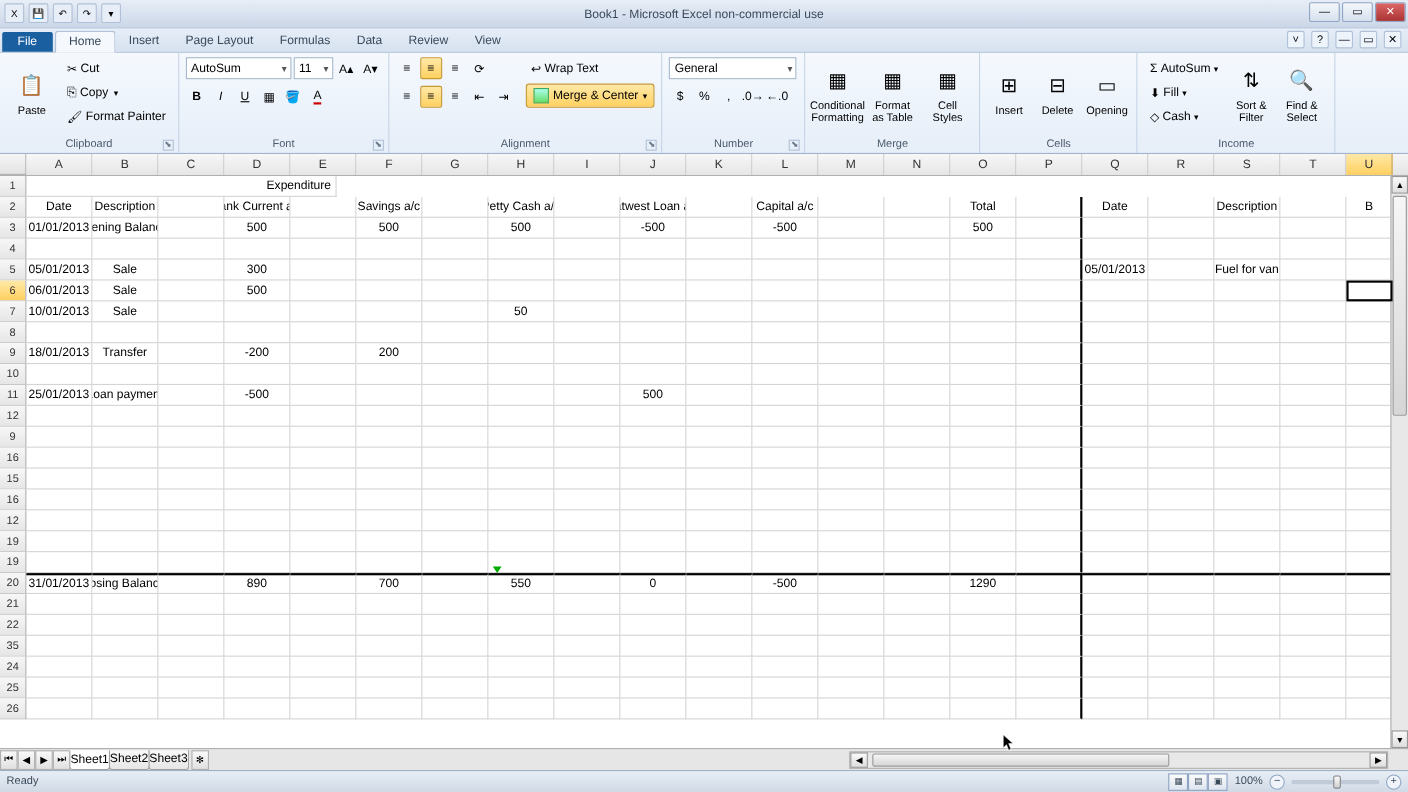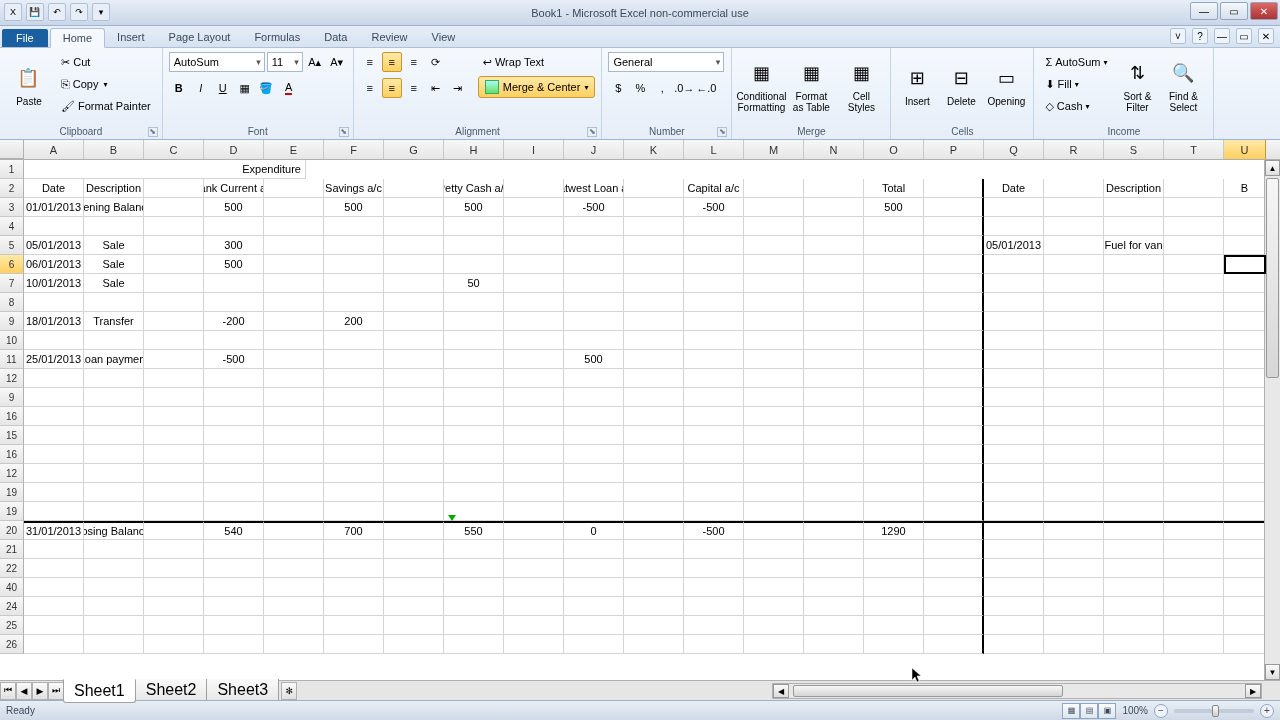--- a/index.html
+++ b/index.html
@@ -57,21 +57,21 @@
 
 .thick-v { border-right: 2px solid #000 !important; }
 .border-top-thick { border-top: 2px solid #000; }
 
 .active-cell { outline: 2px solid #000; outline-offset:-2px; background:#fff; z-index:5; position:relative;}
 
 
 .sheet-tabs { position:absolute; bottom:20px; left:0; right:0; height:20px; background:#e6e6e6; border-top:1px solid #b0b0b0; display:flex; align-items:center; }
 .nav-btns { display:flex; }
 .nav-b { width:16px; height:18px; border:1px solid #b0b0b0; background:linear-gradient(#fafafa,#e0e0e0); font-size:9px; display:flex;align-items:center;justify-content:center; }
-.sh-tab { padding:2px 10px; font-size:16px; border:1px solid #a0a0a0; background:linear-gradient(#fafafa,#e6e6e6); margin-left:-1px; border-radius:0 0 3px 3px; border-top:none;}
+.sh-tab { padding:2px 0; font-size:11px; border:1px solid #a0a0a0; background:linear-gradient(#fafafa,#e6e6e6); margin-left:-1px; border-radius:0 0 3px 3px; border-top:none;}
 .sh-tab.active { background:#fff; font-weight:normal; border-top:1px solid #fff; position:relative; z-index:2; }
 .hscroll { position:absolute; right:18px; width:490px; height:16px; bottom:1px; background:#e8e8e8; border:1px solid #b0b0b0; display:flex; align-items:center;}
 .hscroll .thumb { position:absolute; left:20px; width:270px; height:12px; background:linear-gradient(#f6f6f6,#d6d6d6); border:1px solid #999; border-radius:2px; top:1px;}
 .hscroll .arr { width:16px; height:14px; border:1px solid #999; background:linear-gradient(#fafafa,#dedede); font-size:8px; display:flex;align-items:center;justify-content:center;}
 .hscroll .arr.r { position:absolute; right:0;}
 
 
 .statusbar { position:absolute; bottom:0; left:0; right:0; height:20px; background:linear-gradient(#e8eef5,#d0dae6); border-top:1px solid #a0b0c4; font-size:10px; display:flex; align-items:center; padding:0 6px; justify-content:space-between; color:#3a4a5a;}
 .zoom { display:flex; align-items:center; gap:6px; }
 .zbtn { width:14px; height:14px; border:1px solid #8fa6c4; border-radius:7px; display:flex;align-items:center;justify-content:center; font-size:10px; background:#f0f4fa;}
@@ -761,21 +761,21 @@
         <div class="cell center" style="width: 60px;"></div>
         <div class="cell center" style="width: 60px;"></div>
         <div class="cell center" style="width: 60px;"></div>
         <div class="cell center" style="width: 42px;"></div>
       </div>
       <div class="grid-row">
         <div class="row-h">20</div>
         <div class="cell center border-top-thick" style="width: 60px;">31/01/2013</div>
         <div class="cell center border-top-thick" style="width: 60px;">Closing Balances</div>
         <div class="cell center border-top-thick" style="width: 60px;"></div>
-        <div class="cell center border-top-thick" style="width: 60px;">540</div>
+        <div class="cell center border-top-thick" style="width: 60px;">890</div>
         <div class="cell center border-top-thick" style="width: 60px;"></div>
         <div class="cell center border-top-thick" style="width: 60px;">700</div>
         <div class="cell center border-top-thick" style="width: 60px;"></div>
         <div class="cell center border-top-thick" style="width: 60px;">550</div>
         <div class="cell center border-top-thick" style="width: 60px;"></div>
         <div class="cell center border-top-thick" style="width: 60px;">0</div>
         <div class="cell center border-top-thick" style="width: 60px;"></div>
         <div class="cell center border-top-thick" style="width: 60px;">-500</div>
         <div class="cell center border-top-thick" style="width: 60px;"></div>
         <div class="cell center border-top-thick" style="width: 60px;"></div>
@@ -829,21 +829,21 @@
         <div class="cell center" style="width: 60px;"></div>
         <div class="cell center" style="width: 60px;"></div>
         <div class="cell center thick-v" style="width: 60px;"></div>
         <div class="cell center" style="width: 60px;"></div>
         <div class="cell center" style="width: 60px;"></div>
         <div class="cell center" style="width: 60px;"></div>
         <div class="cell center" style="width: 60px;"></div>
         <div class="cell center" style="width: 42px;"></div>
       </div>
       <div class="grid-row">
-        <div class="row-h">40</div>
+        <div class="row-h">35</div>
         <div class="cell center" style="width: 60px;"></div>
         <div class="cell center" style="width: 60px;"></div>
         <div class="cell center" style="width: 60px;"></div>
         <div class="cell center" style="width: 60px;"></div>
         <div class="cell center" style="width: 60px;"></div>
         <div class="cell center" style="width: 60px;"></div>
         <div class="cell center" style="width: 60px;"></div>
         <div class="cell center" style="width: 60px;"></div>
         <div class="cell center" style="width: 60px;"></div>
         <div class="cell center" style="width: 60px;"></div>

